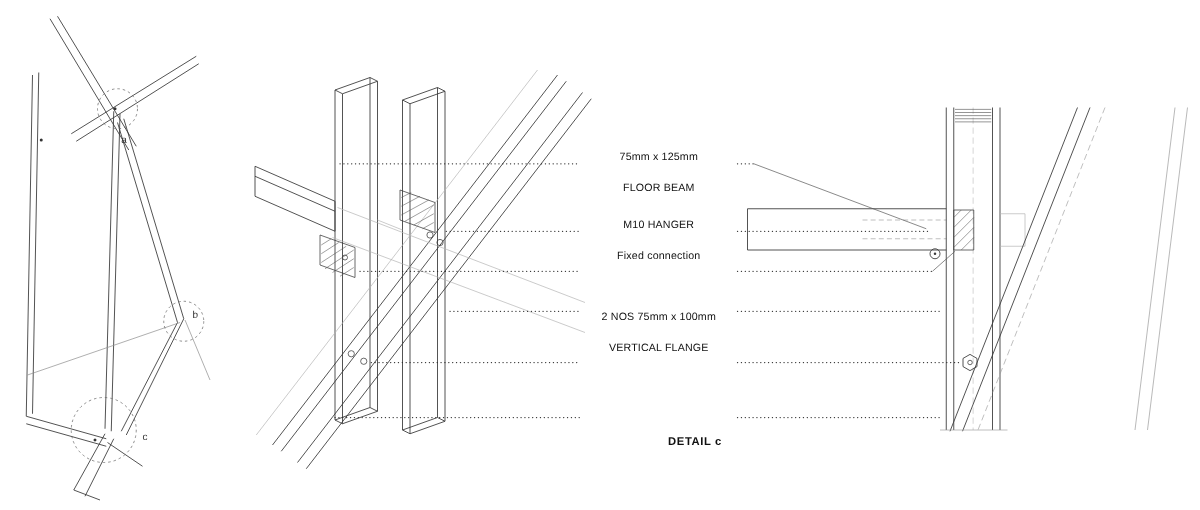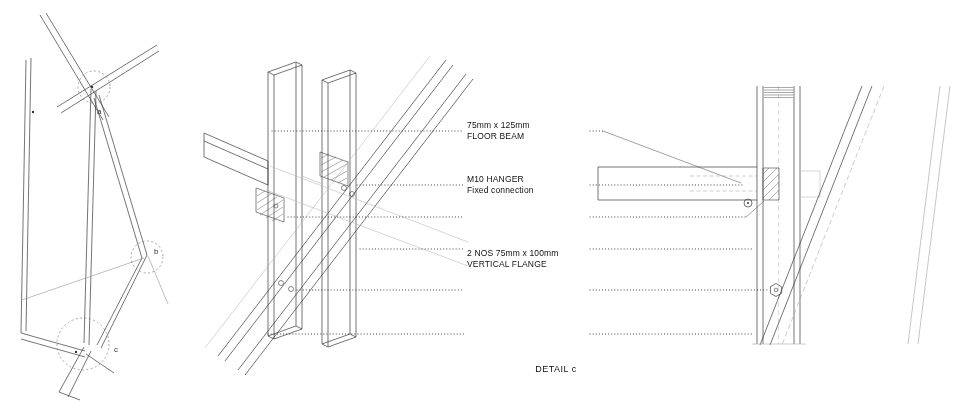--- a/index.html
+++ b/index.html
@@ -1,25 +1,25 @@
 <!DOCTYPE html>
 <html><head>
 <meta charset="utf-8">
 <style>
   * { margin:0; padding:0; box-sizing:border-box; }
   html,body { background:#ffffff; }
   body { font-family:"Liberation Sans", sans-serif; }
   .stage { position:relative; width:960px; height:408px; background:#ffffff; overflow:hidden; }
   .art { position:absolute; left:0; top:0; }
-  .ann { position:absolute; left:467px; width:120px; text-align:left;
+  .ann { position:absolute; left:467px; width:120px; text-align:center;
          font-size:8.5px; line-height:11px; color:#111; letter-spacing:.15px; }
   .ann .l1 { white-space:nowrap; }
-  .ann .l2 { white-space:nowrap; }
+  .ann .l2 { white-space:nowrap;margin-top:14px; }
   .caption { position:absolute; left:496px; top:348px; width:120px; text-align:center;
-             font-size:9px; font-weight:normal; color:#111; letter-spacing:.5px;margin-top:16px; }
+             font-size:9px; font-weight:bold; color:#111; letter-spacing:.5px; }
   svg text { font-family:"Liberation Sans", sans-serif; font-size:8px; fill:#333; }
 </style>
 </head>
 <body>
 
 <div class="stage">
 
   <svg class="art" width="960" height="408" viewBox="0 0 960 408">
 
     <g stroke="#3a3a3a" stroke-width="0.7" fill="none">

